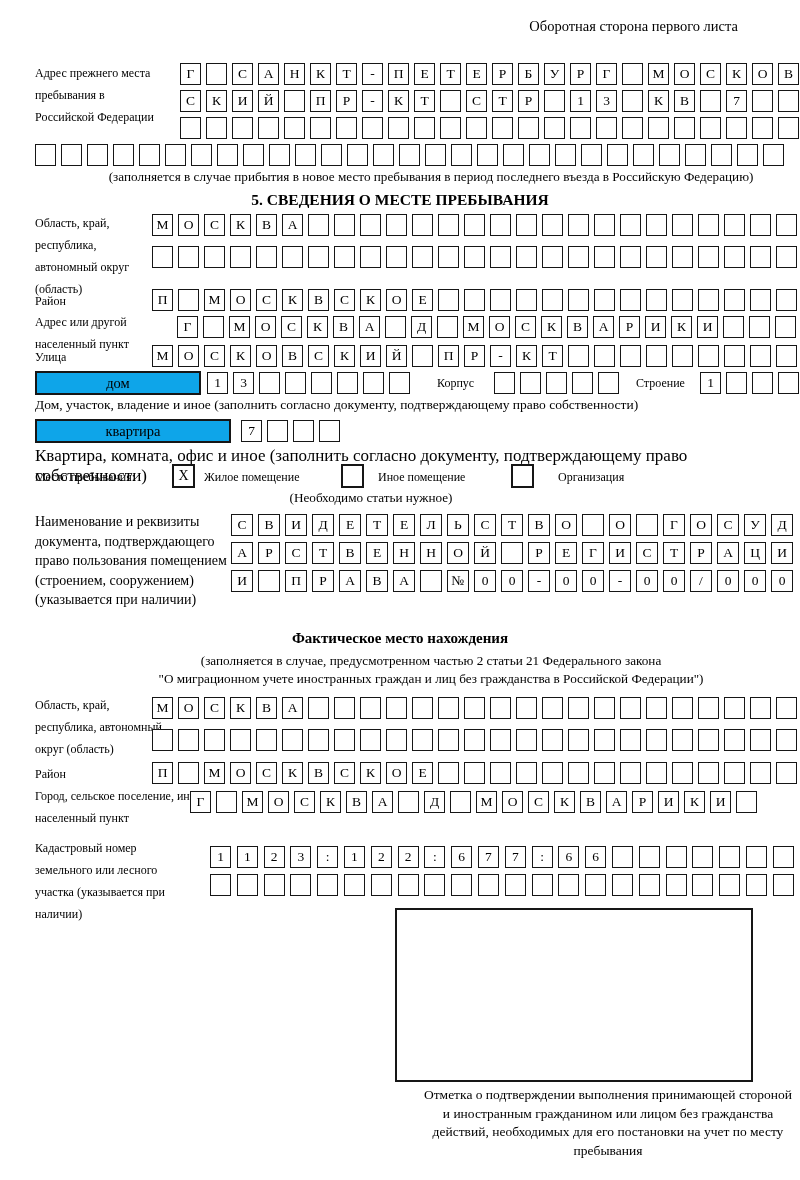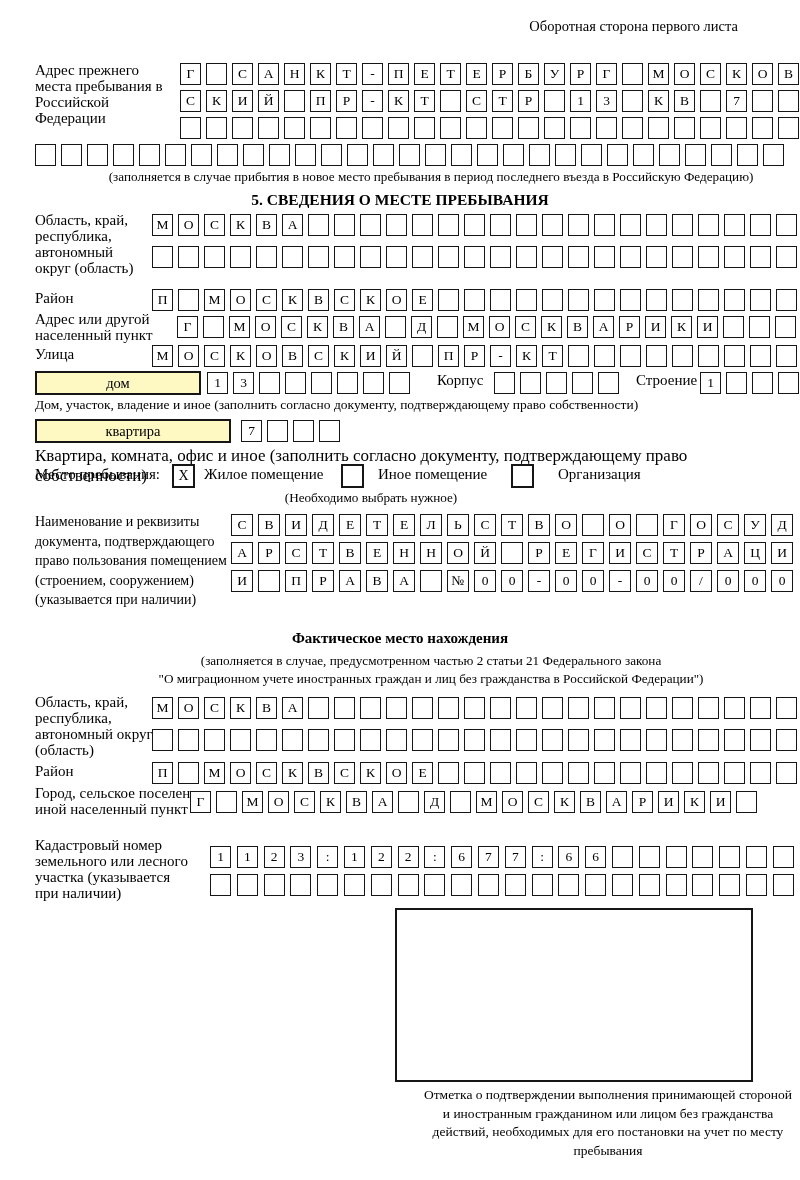--- a/index.html
+++ b/index.html
@@ -3,27 +3,27 @@
 <meta charset="utf-8">
 <style>
   html,body{margin:0;padding:0;background:#fff;}
   body{font-family:"Liberation Serif", serif;color:#000;}
   .page{position:relative;width:800px;height:1180px;background:#fff;overflow:hidden;}
   .row{position:absolute;display:flex;gap:5px;}
   .row.gapw{gap:5.8px;}
   .cell{flex:0 0 21px;width:21px;height:22px;border:1.8px solid #161616;box-sizing:border-box;
         display:flex;align-items:center;justify-content:center;font-size:13.5px;background:#fff;}
   .w22 .cell{flex:0 0 22px;width:22px;}
-  .label{position:absolute;font-size:15px;line-height:16px;}
+  .label{position:absolute;font-size:12px;line-height:22px;}
   .label.lh19{line-height:19.5px;font-size:14px;}
   .note{position:absolute;font-size:13.2px;}
   .center{text-align:center;margin-left:31px;}
   .sect-title{position:absolute;left:0;width:100%;text-align:center;font-weight:bold;font-size:15.5px;}
   .fieldbox{position:absolute;border:2px solid #161616;box-sizing:border-box;height:24px;
-        display:flex;align-items:center;justify-content:center;font-size:14.5px;background:#fef9c3;}
+        display:flex;align-items:center;justify-content:center;font-size:14.5px;background:#0ea5e9;}
   .cb{position:absolute;width:23px;height:24px;border:2px solid #161616;box-sizing:border-box;
         display:flex;align-items:center;justify-content:center;font-size:14px;background:#fff;}
   .stamp{position:absolute;border:2px solid #161616;box-sizing:border-box;background:#fff;}
 </style>
 </head>
 <body>
 
 <div class="page">
 
   <div class="note" style="top:18px;left:0;width:738px;text-align:right;font-size:14.5px">Оборотная сторона первого листа</div>
@@ -321,21 +321,21 @@
     </div>
   <div class="note" style="left:35px;top:446px;font-size:17px">Квартира, комната, офис и иное (заполнить согласно документу, подтверждающему право собственности)</div>
 
   <div class="label" style="left:35px;top:466px">Место пребывания:</div>
   <div class="cb" style="left:172px;top:464px">X</div>
   <div class="label" style="left:204px;top:466px">Жилое помещение</div>
   <div class="cb" style="left:341px;top:464px"></div>
   <div class="label" style="left:378px;top:466px">Иное помещение</div>
   <div class="cb" style="left:511px;top:464px"></div>
   <div class="label" style="left:558px;top:466px">Организация</div>
-  <div class="note center" style="left:40px;top:490px;width:600px">(Необходимо выбрать нужное)</div>
+  <div class="note center" style="left:40px;top:490px;width:600px">(Необходимо статьи нужное)</div>
 
   <div class="label lh19" style="left:35px;top:512px;width:200px">Наименование и реквизиты документа, подтверждающего право пользования помещением (строением, сооружением) (указывается при наличии)</div>
   <div class="row w22" style="left:231px;top:514px">
       <span class="cell">С</span>
       <span class="cell">В</span>
       <span class="cell">И</span>
       <span class="cell">Д</span>
       <span class="cell">Е</span>
       <span class="cell">Т</span>
       <span class="cell">Е</span>

